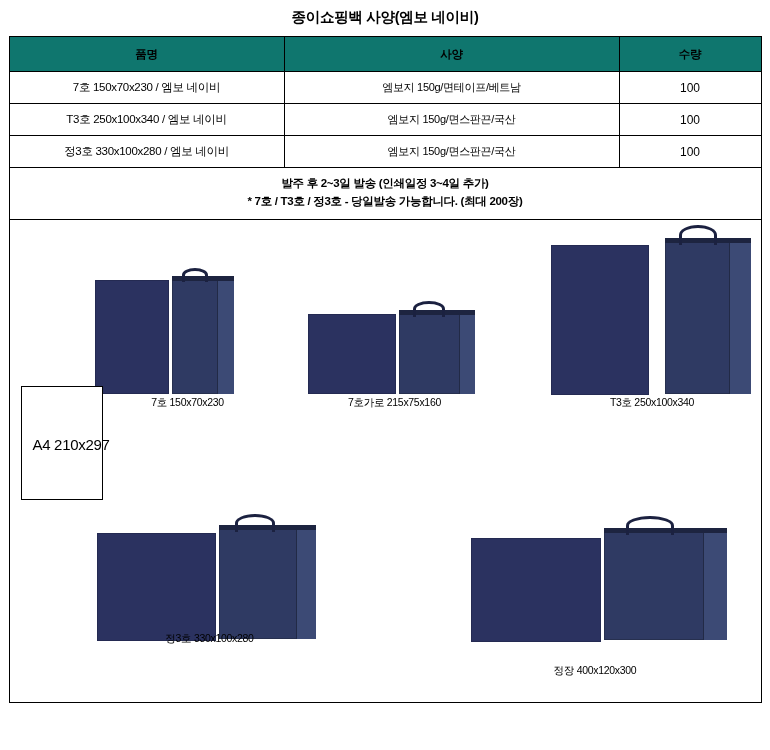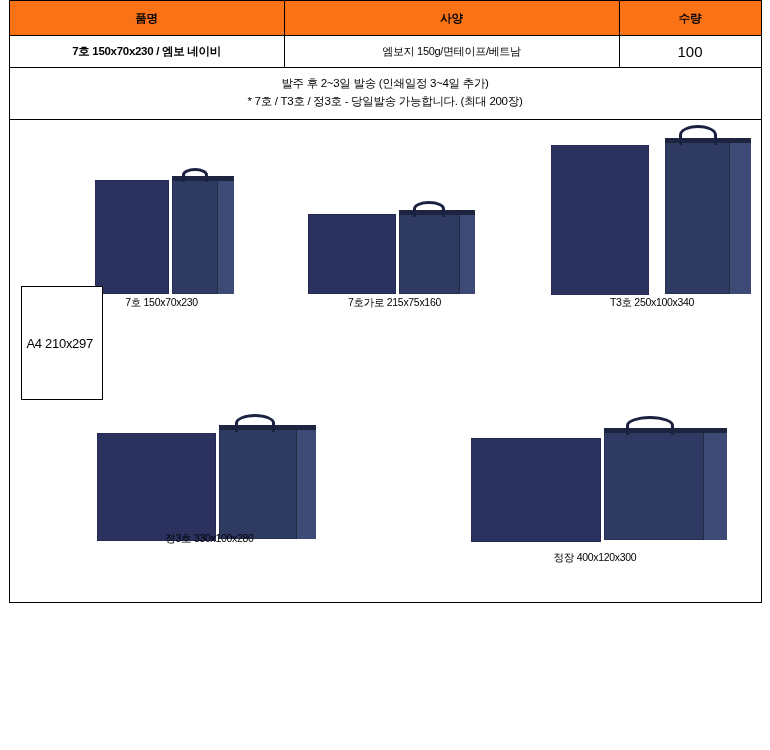--- a/index.html
+++ b/index.html
@@ -33,43 +33,43 @@
     margin: 0 auto;
     border-collapse: collapse;
     table-layout: fixed;
   }
   table.spec th, table.spec td {
     border: 1px solid #000000;
     text-align: center;
     vertical-align: middle;
   }
   table.spec th {
-    background: #f97316;
+    background: #0f766e;
     font-size: 11.5px;
     font-weight: bold;
     height: 32px;
     letter-spacing: -0.2px;
   }
   td.name {
     font-size: 11.5px;
-    font-weight: bold;
+    font-weight: normal;
     height: 29px;
     letter-spacing: -0.3px;
   }
   td.spec-text {
     font-size: 11px;
     letter-spacing: -0.3px;
     margin-left: 15px;
   }
   td.qty {
-    font-size: 15px;
+    font-size: 12px;
   }
   td.notes {
     font-size: 11.5px;
-    font-weight: normal;
+    font-weight: bold;
     line-height: 1.55;
     padding: 7px 0 8px 0;
     letter-spacing: -0.3px;
   }
   .gallery-cell {
     position: relative;
     height: 482px;
     padding: 0;
     border: 1px solid #000000;
     border-top: none;
@@ -131,29 +131,31 @@
     background: transparent;
     box-sizing: border-box;
   }
   .a4 {
     position: absolute;
     background: #ffffff;
     border: 1px solid #000000;
   }
   .a4-label {
     position: absolute;
-    font-size: 13px;
-    letter-spacing: -0.3px;
+    font-size: 15px;
+    letter-spacing: -0.3px;
+    margin-left: 6px;
   }
 </style>
 </head>
 <body>
 
 <div class="page">
 
+  <div class="doc-title">종이쇼핑백 사양(엠보 네이비)</div>
 
   <table class="spec">
     <colgroup>
       <col style="width:275px">
       <col style="width:335px">
       <col style="width:142px">
     </colgroup>
     <thead>
       <tr>
         <th>품명</th>
@@ -161,37 +163,47 @@
         <th>수량</th>
       </tr>
     </thead>
     <tbody>
       <tr>
         <td class="name">7호 150x70x230 / 엠보 네이비</td>
         <td class="spec-text">엠보지 150g/면테이프/베트남</td>
         <td class="qty">100</td>
       </tr>
       <tr>
+        <td class="name">T3호 250x100x340 / 엠보 네이비</td>
+        <td class="spec-text">엠보지 150g/면스판끈/국산</td>
+        <td class="qty">100</td>
+      </tr>
+      <tr>
+        <td class="name">정3호 330x100x280 / 엠보 네이비</td>
+        <td class="spec-text">엠보지 150g/면스판끈/국산</td>
+        <td class="qty">100</td>
+      </tr>
+      <tr>
         <td class="notes" colspan="3">
           <div>발주 후 2~3일 발송 (인쇄일정 3~4일 추가)</div>
           <div>* 7호 / T3호 / 정3호 - 당일발송 가능합니다. (최대 200장)</div>
         </td>
       </tr>
       <tr>
         <td class="gallery-cell" colspan="3">
           <div class="gallery">
 
             <div class="bag-front" style="left:85px; top:60px; width:72px; height:112px;"></div>
             <div class="bag-persp" style="left:162px; top:56px; width:62px; height:118px;">
               <div class="body"></div>
               <div class="side" style="width:17px;"></div>
               <div class="top"></div>
               <div class="handle" style="left:10px; top:-8px; width:26px; height:14px;"></div>
             </div>
-            <div class="caption" style="left:52px; top:176px; width:200px;">7호 150x70x230</div>
+            <div class="caption" style="left:78px; top:176px; width:200px;">7호 150x70x230</div>
 
             <div class="bag-front" style="left:298px; top:94px; width:86px; height:78px;"></div>
             <div class="bag-persp" style="left:389px; top:90px; width:76px; height:84px;">
               <div class="body"></div>
               <div class="side" style="width:16px;"></div>
               <div class="top"></div>
               <div class="handle" style="left:14px; top:-9px; width:32px; height:16px;"></div>
             </div>
             <div class="caption" style="left:285px; top:176px; width:200px;">7호가로 215x75x160</div>
 
@@ -216,21 +228,21 @@
             </div>
             <div class="caption" style="left:95px; top:412px; width:210px;">정3호 330x100x280</div>
 
             <div class="bag-front" style="left:461px; top:318px; width:128px; height:102px;"></div>
             <div class="bag-persp" style="left:594px; top:308px; width:123px; height:112px;">
               <div class="body"></div>
               <div class="side" style="width:24px;"></div>
               <div class="top"></div>
               <div class="handle" style="left:22px; top:-12px; width:48px; height:19px;"></div>
             </div>
-            <div class="caption" style="left:478px; top:431px; width:215px;">정장 400x120x300</div>
+            <div class="caption" style="left:478px; top:444px; width:215px;">정장 400x120x300</div>
 
           </div>
         </td>
       </tr>
     </tbody>
   </table>
 
 </div>
 
 </body></html>

